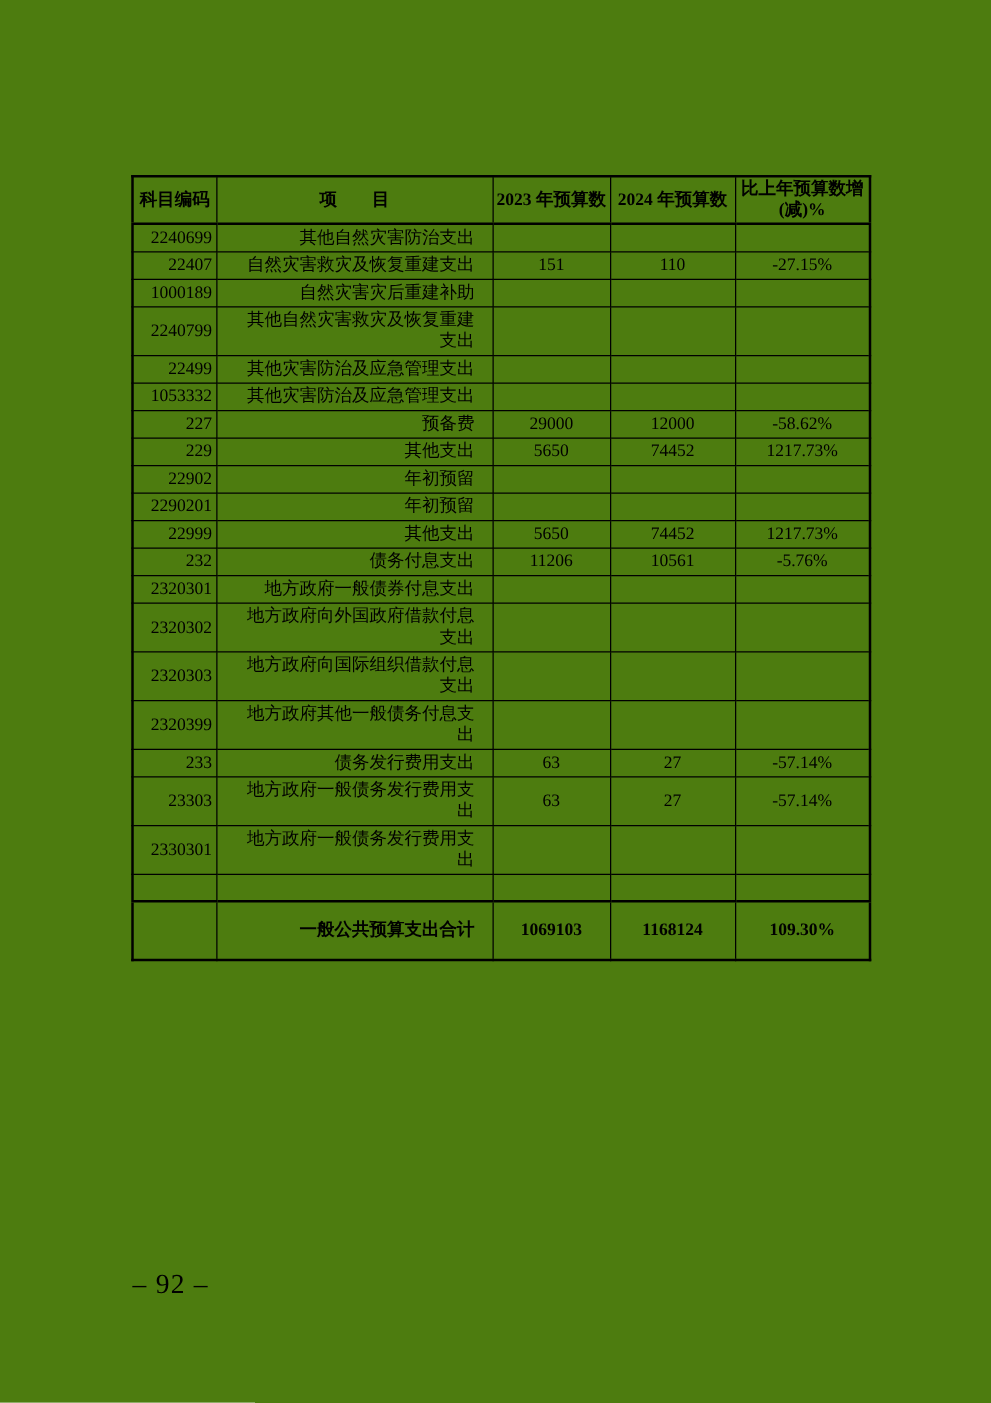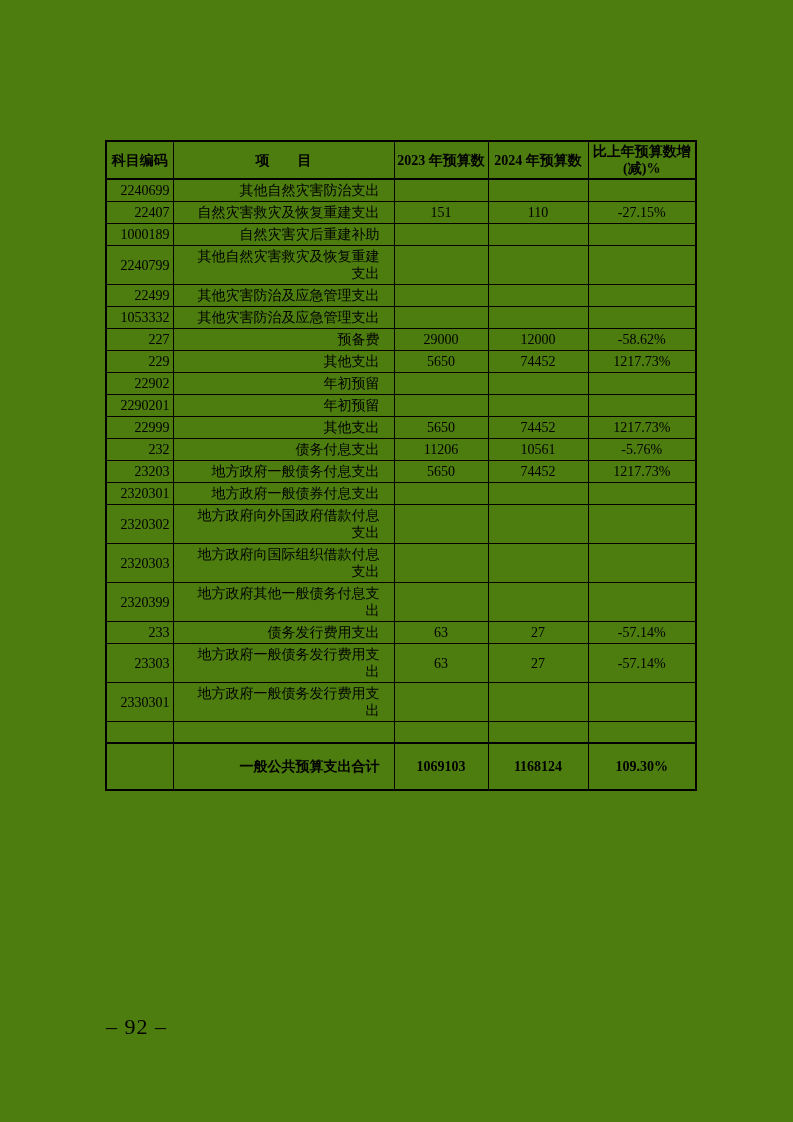--- a/index.html
+++ b/index.html
@@ -168,27 +168,20 @@
           <td class="col-pct">1217.73%</td>
         </tr>
         <tr class="data">
           <td class="col-code">232</td>
           <td class="col-item">债务付息支出</td>
           <td class="col-y2023">11206</td>
           <td class="col-y2024">10561</td>
           <td class="col-pct">-5.76%</td>
         </tr>
         <tr class="data">
-          <td class="col-code">23203</td>
-          <td class="col-item">地方政府一般债务付息支出</td>
-          <td class="col-y2023">5650</td>
-          <td class="col-y2024">74452</td>
-          <td class="col-pct">1217.73%</td>
-        </tr>
-        <tr class="data">
           <td class="col-code">2320301</td>
           <td class="col-item">地方政府一般债券付息支出</td>
           <td class="col-y2023"></td>
           <td class="col-y2024"></td>
           <td class="col-pct"></td>
         </tr>
         <tr class="data">
           <td class="col-code">2320302</td>
           <td class="col-item">地方政府向外国政府借款付息
 支出</td>

